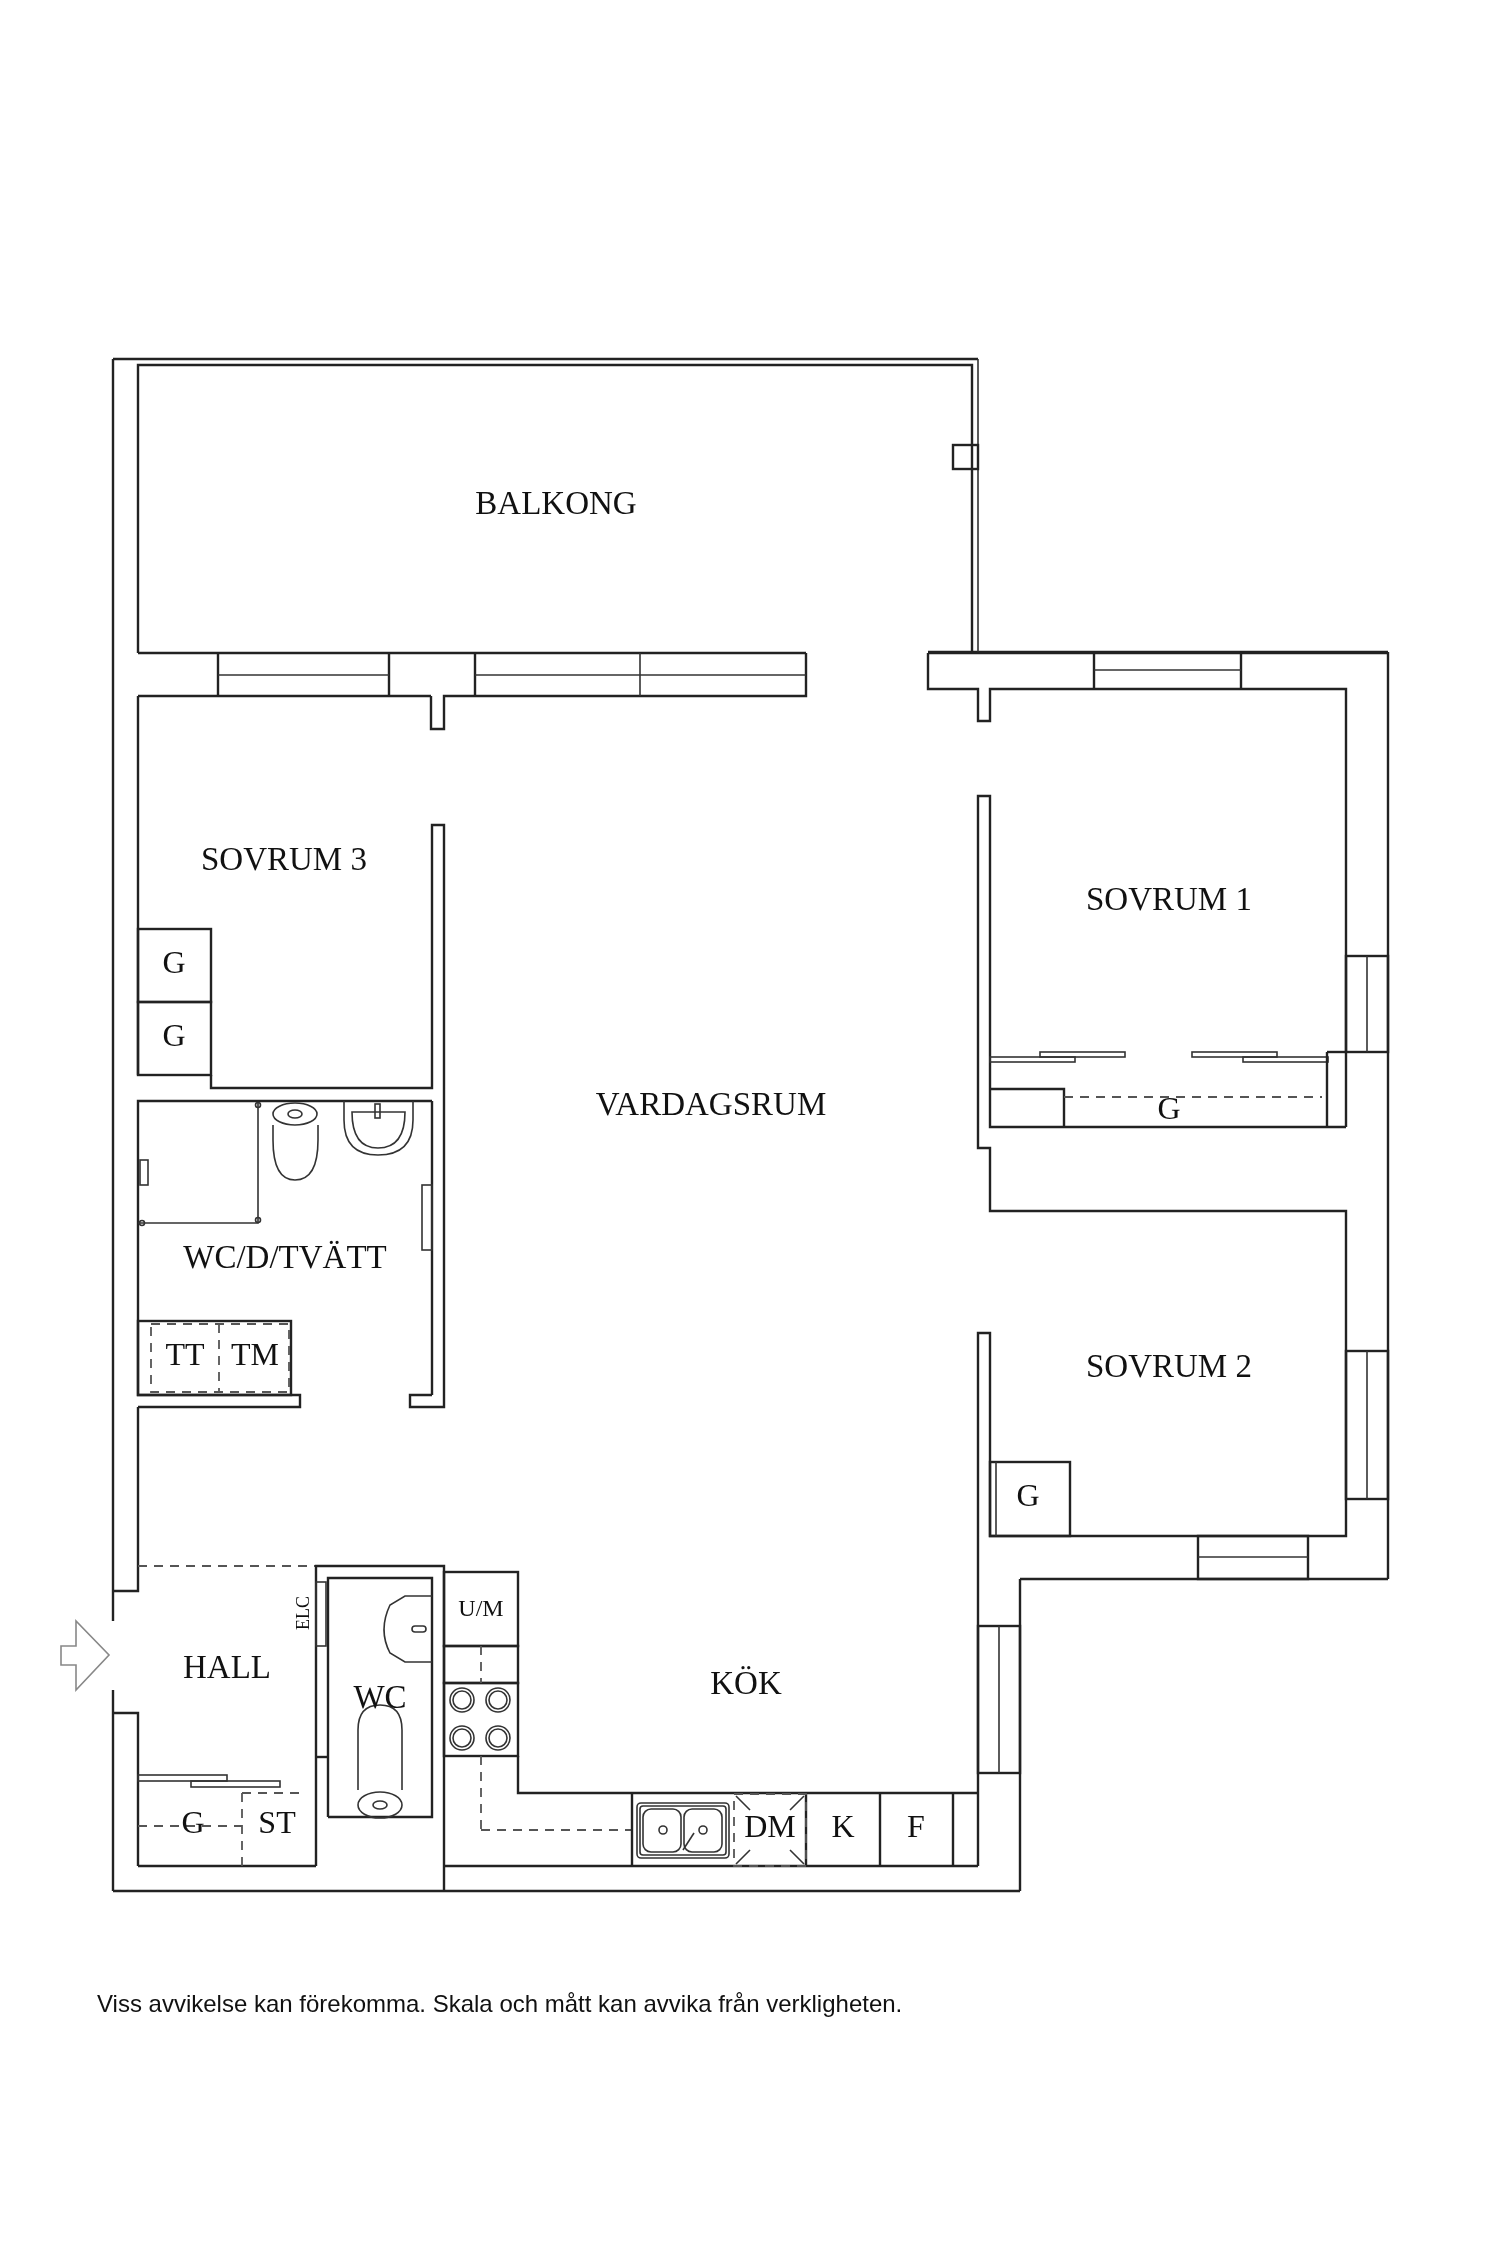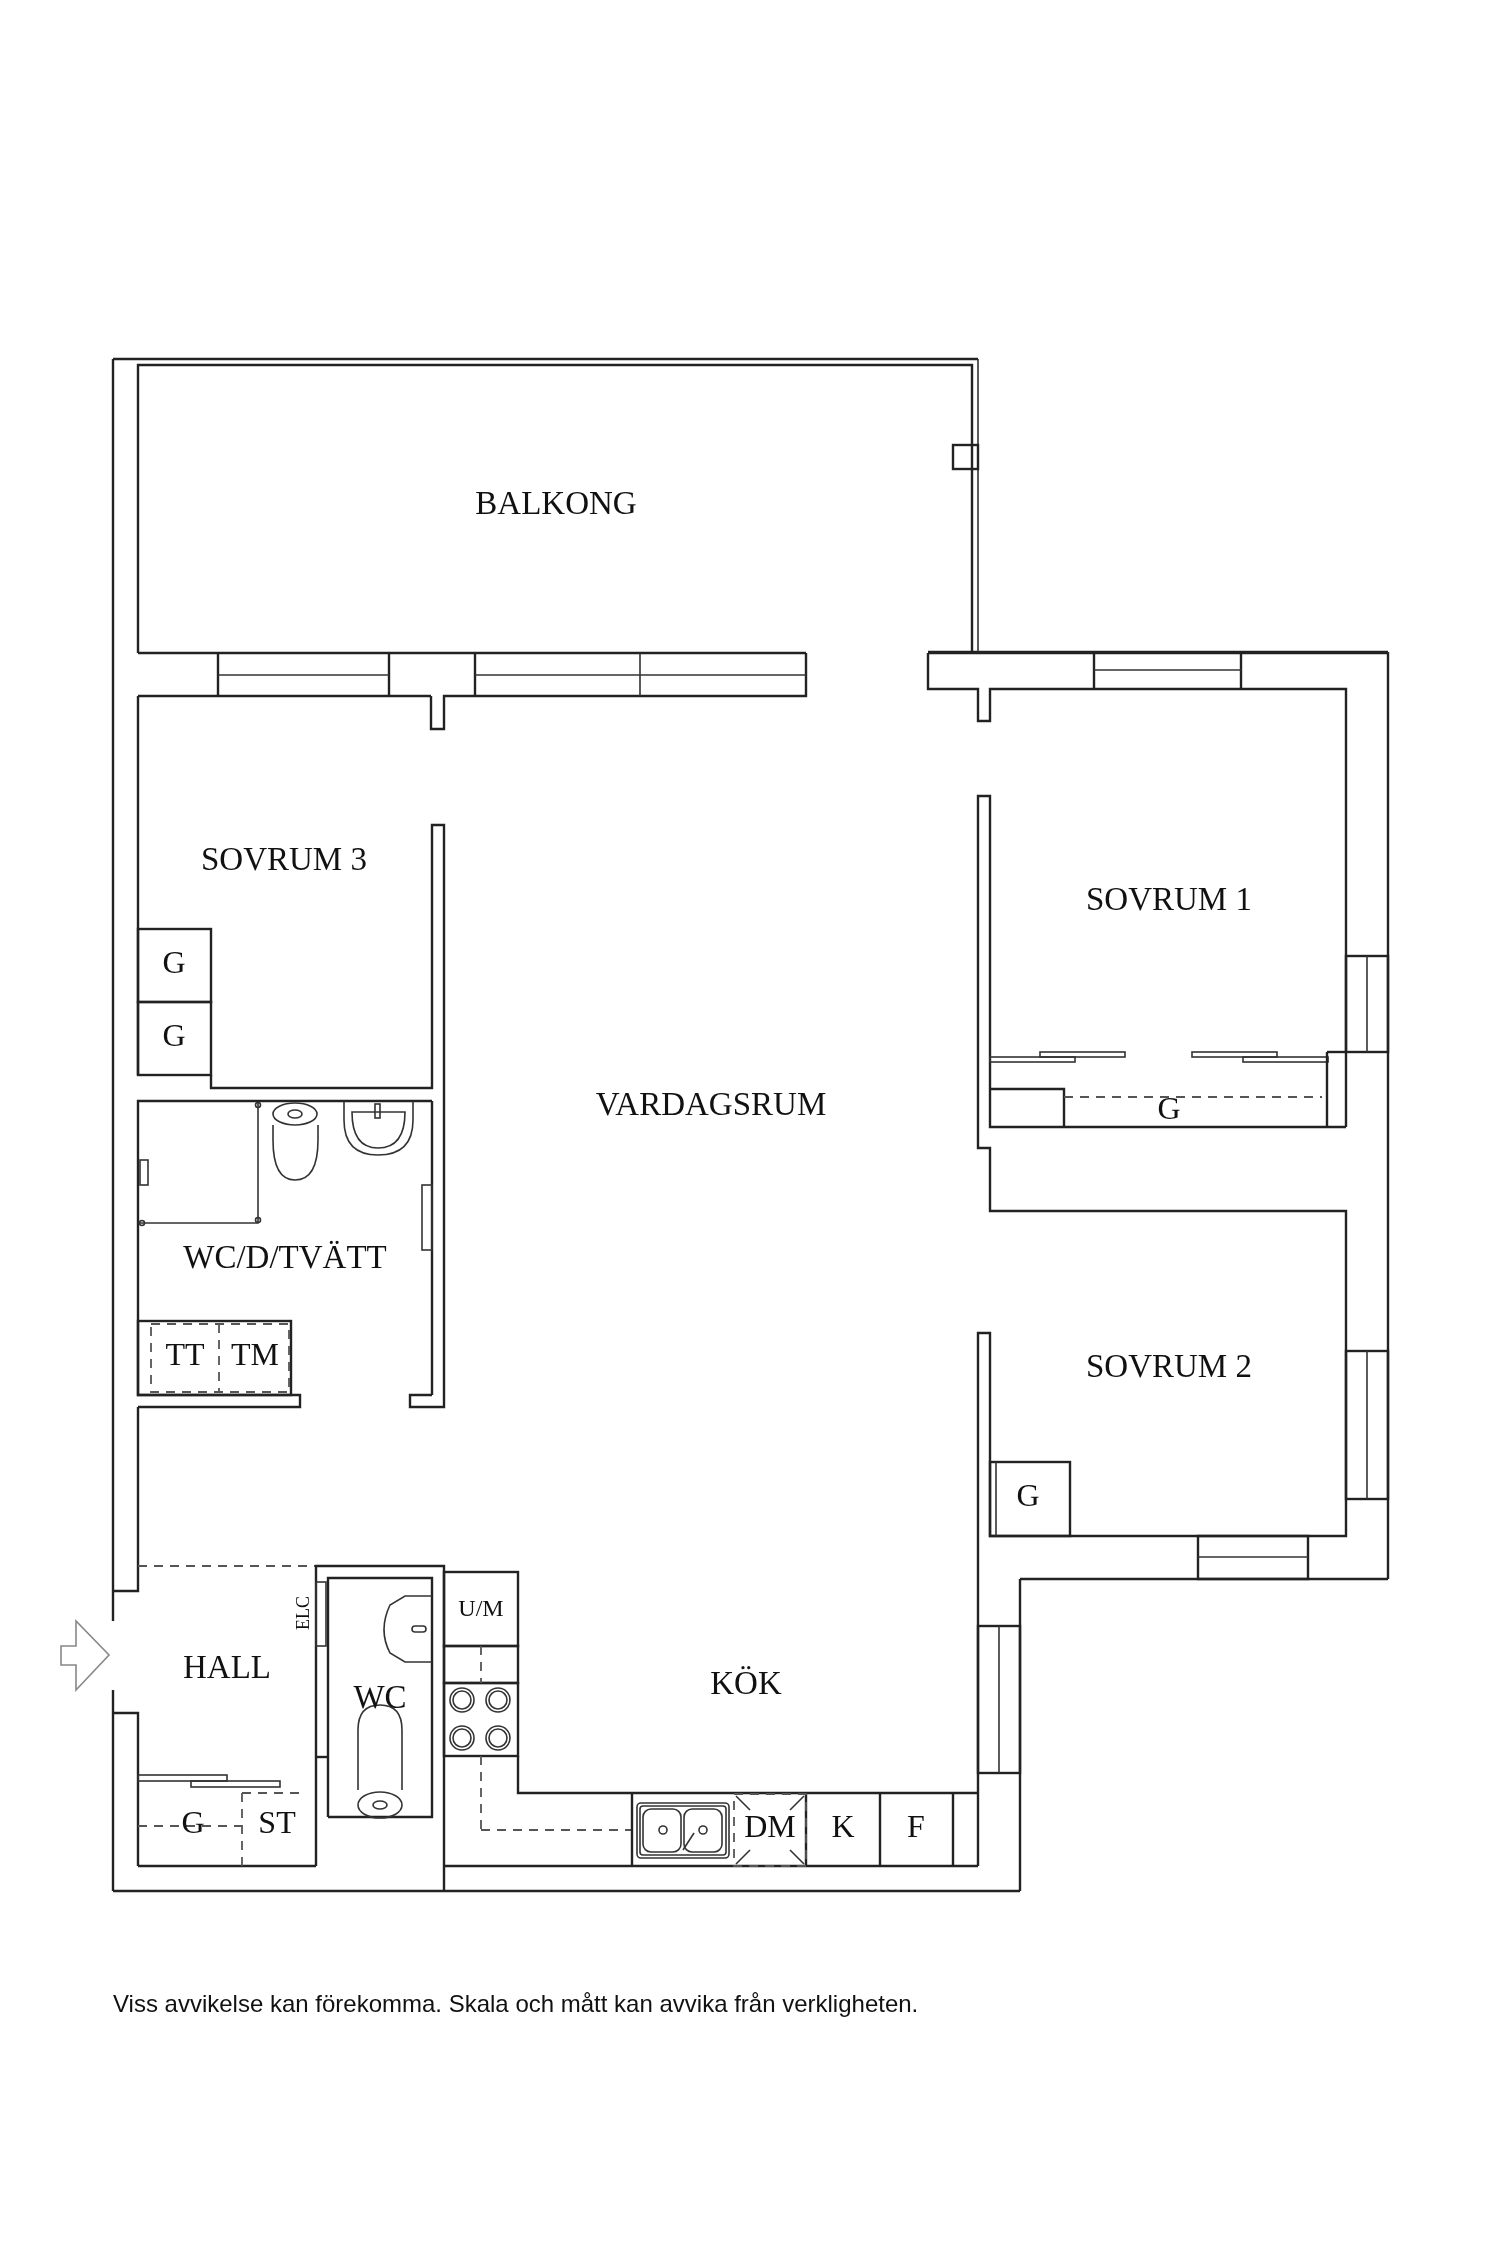--- a/index.html
+++ b/index.html
@@ -5,21 +5,21 @@
   html,body{margin:0;padding:0;background:#fff;}
   body{width:1500px;height:2250px;position:relative;overflow:hidden;}
   svg{position:absolute;left:0;top:0;}
   .w{fill:none;stroke:#222;stroke-width:2.4;}
   .t{fill:none;stroke:#333;stroke-width:1.6;}
   .d{fill:none;stroke:#555;stroke-width:1.8;stroke-dasharray:9 7;}
   .lbl{font-family:"Liberation Serif","DejaVu Serif",serif;fill:#111;text-anchor:middle;dominant-baseline:middle;}
   .room{font-size:33px;}
   .fix{font-size:32px;}
   .small{font-size:18px;}
-  .foot{position:absolute;left:113px;top:1990px;font-family:"Liberation Sans","DejaVu Sans",sans-serif;font-size:24px;color:#111;white-space:nowrap;}
+  .foot{position:absolute;left:97px;top:1990px;font-family:"Liberation Sans","DejaVu Sans",sans-serif;font-size:24px;color:#111;white-space:nowrap;}
   .arrow{fill:#fff;stroke:#888;stroke-width:1.6;}
 </style>
 </head>
 <body>
 
 <svg width="1500" height="2250" viewBox="0 0 1500 2250" xmlns="http://www.w3.org/2000/svg">
 
   <g>
 
     <line class="w" x1="113" y1="359" x2="113" y2="1621"></line>

